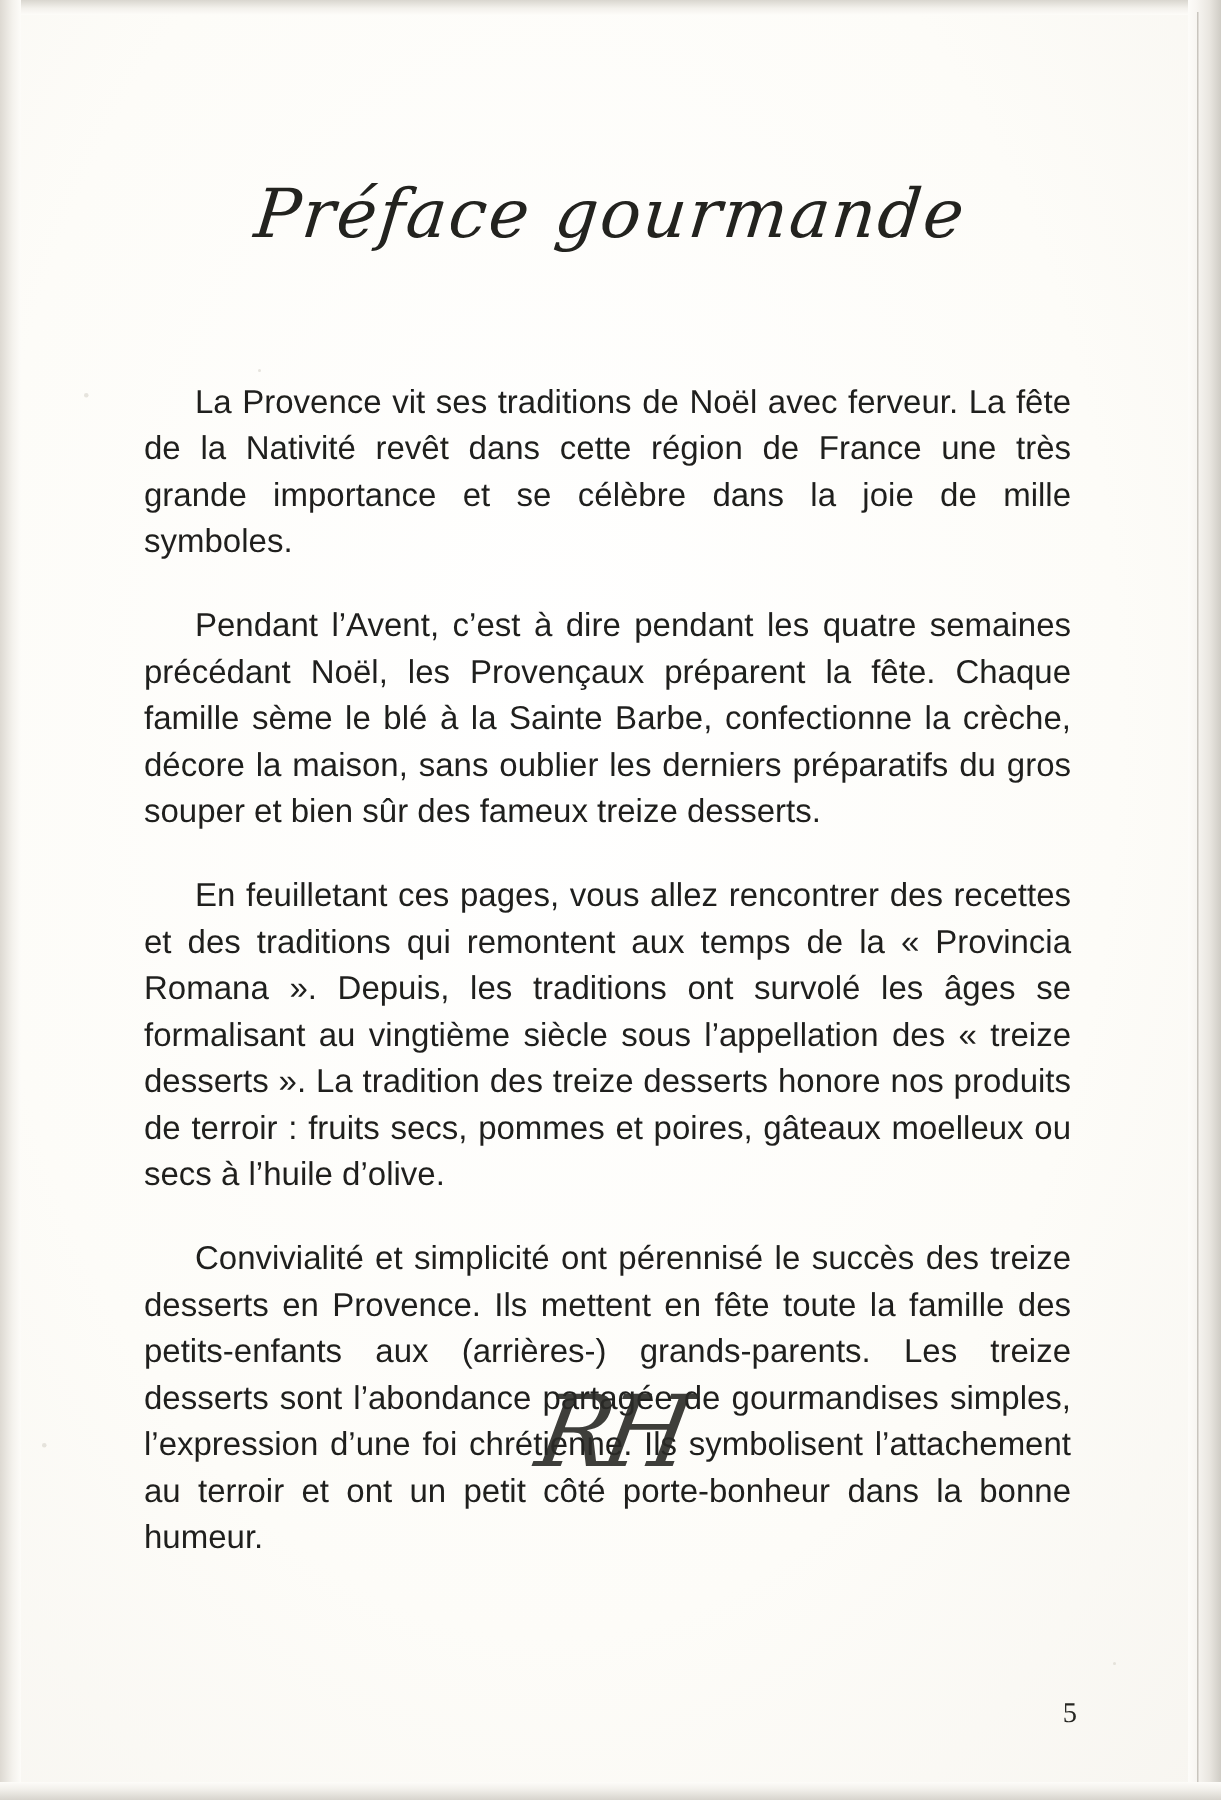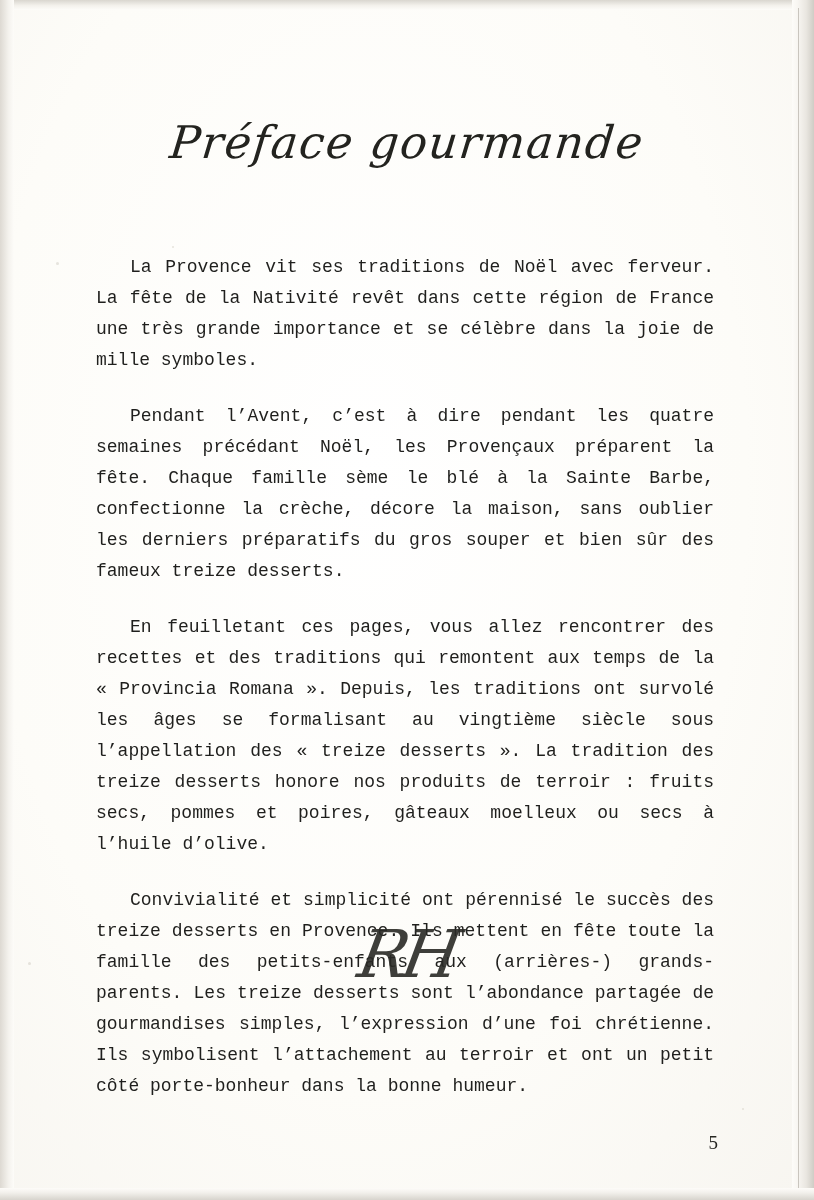--- a/index.html
+++ b/index.html
@@ -90,22 +90,22 @@
     color: #23231f;
     transform: skewX(-6deg);
   }
 
   
   .body-text {
     position: absolute;
     left: 96px;
     top: 252px;
     width: 618px;
-    font-family: Liberation Mono, monospace;
-    font-size: 18px;
+    font-family: Liberation Sans, sans-serif;
+    font-size: 22px;
     line-height: 31px;
     color: #1f1f1d;
     text-align: justify;
     text-justify: inter-word;
   }
   .body-text p {
     margin: 0 0 25px 0;
     text-indent: 34px;
   }
   .body-text p:last-child {

